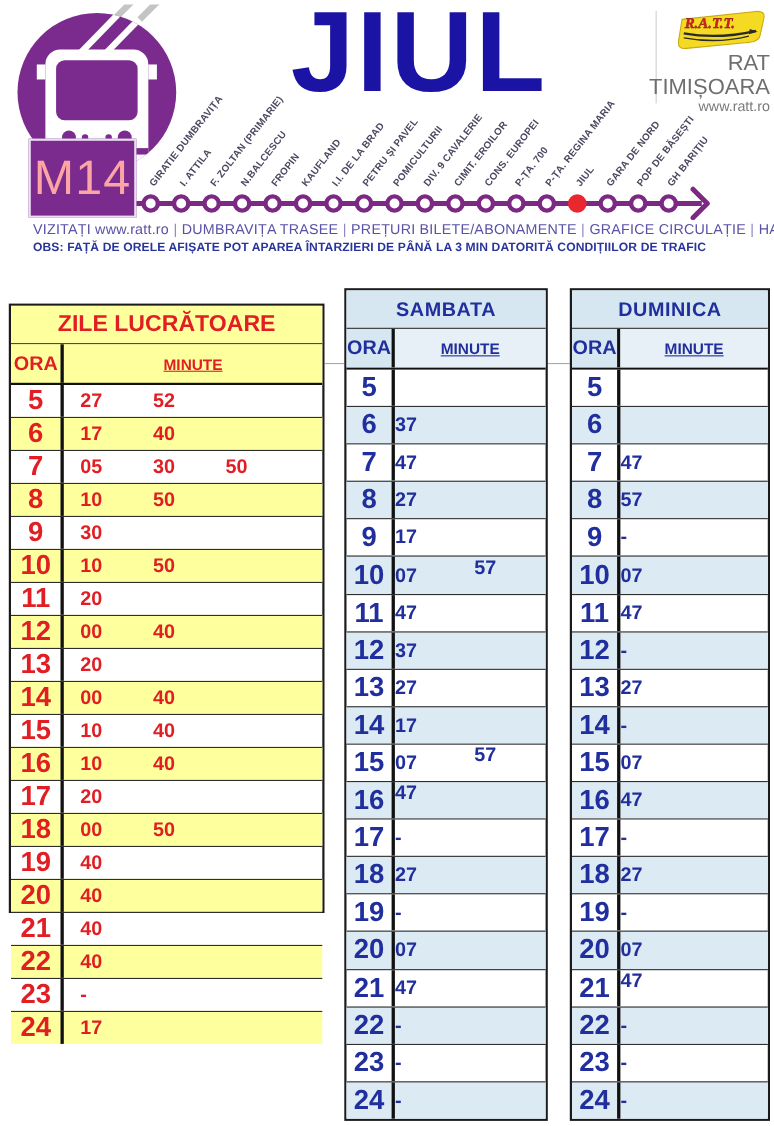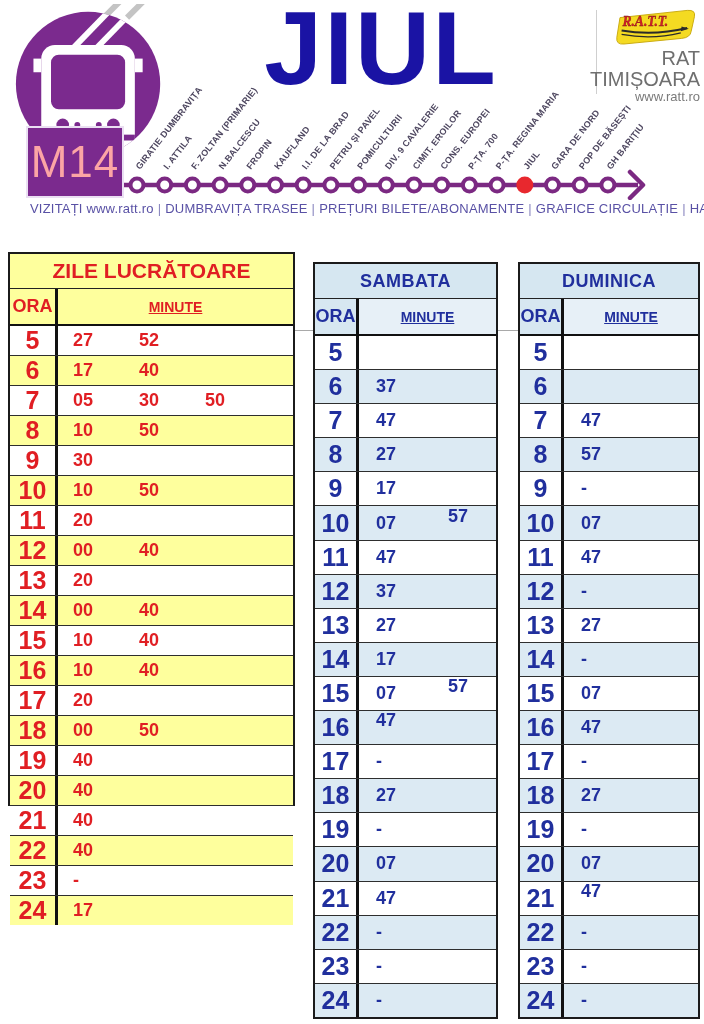--- a/index.html
+++ b/index.html
@@ -26,21 +26,21 @@
   
   .links-line{position:absolute;left:30px;top:201px;width:660px;font-size:13px;
       color:#5951a5;letter-spacing:.2px;white-space:nowrap;}
   .links-line .sep{color:#8a87c0;padding:0 4px;}
   .obs-line{position:absolute;left:30px;top:219px;width:660px;font-size:11px;
       font-weight:bold;color:#28359b;letter-spacing:.1px;}
 
   
   .timetable{position:absolute;box-sizing:border-box;border:2px solid #1b1b1b;
       display:flex;flex-direction:column;background:#fff;z-index:2;}
-  .t-weekdays{left:8px;top:252px;width:287px;height:554px;}
+  .t-weekdays{left:8px;top:276px;width:287px;height:554px;}
   .t-saturday{left:313px;top:262px;width:185px;height:757px;}
   .t-sunday{left:518px;top:262px;width:182px;height:757px;}
 
   .tt-title{flex:0 0 34px;display:flex;align-items:center;justify-content:center;
       font-weight:bold;border-bottom:1px solid #222;}
   .tt-colhead{flex:0 0 35px;display:flex;border-bottom:2px solid #111;font-weight:bold;}
   .tt-orahead{display:flex;align-items:center;justify-content:center;
       border-right:3px solid #111;font-size:18px;box-sizing:border-box;}
   .tt-minhead{flex:1;display:flex;align-items:center;justify-content:center;font-size:14px;text-decoration:underline;}
   .tt-rows{flex:1 1 auto;display:flex;flex-direction:column;}
@@ -59,21 +59,21 @@
   .theme-yellow .tt-hour,.theme-yellow .minute{color:var(--red);}
   .theme-yellow .tt-minutes{padding-left:15px;gap:46px;}
 
   .theme-blue .tt-title{background:var(--bluehead);color:var(--navy);font-size:18px;letter-spacing:.5px;}
   .theme-blue .tt-colhead{color:var(--navy);}
   .theme-blue .tt-orahead{background:#d7e7f1;}
   .theme-blue .tt-minhead{background:#e7f0f7;}
   .theme-blue .tt-orahead,.theme-blue .tt-hour{width:44px;}
   .theme-blue .tt-row.alt{background:var(--bluebg);}
   .theme-blue .tt-hour,.theme-blue .minute{color:var(--navy);}
-  .theme-blue .tt-minutes{padding-left:17px;gap:52px;}
+  .theme-blue .tt-minutes{gap:52px;}
 
   .gapline{position:absolute;top:330px;height:1px;background:#a9a9a9;z-index:1;}
   .g1{left:295px;width:18px;}
   .g2{left:497px;width:21px;}
 </style>
 </head>
 <body>
 
 <div class="page">
 
@@ -155,20 +155,21 @@
       <circle cx="552.5" cy="133" r="6.5" fill="#fff" stroke="#7B2982" stroke-width="4"></circle>
       <text x="555.5" y="118" font-size="9" font-weight="600" fill="#4e4760" letter-spacing="0.2" transform="rotate(-52 555.5 118)">GARA DE NORD</text>
       <circle cx="580.2" cy="133" r="6.5" fill="#fff" stroke="#7B2982" stroke-width="4"></circle>
       <text x="583.2" y="118" font-size="9" font-weight="600" fill="#4e4760" letter-spacing="0.2" transform="rotate(-52 583.2 118)">POP DE BĂSEȘTI</text>
       <circle cx="607.9" cy="133" r="6.5" fill="#fff" stroke="#7B2982" stroke-width="4"></circle>
       <text x="610.9" y="118" font-size="9" font-weight="600" fill="#4e4760" letter-spacing="0.2" transform="rotate(-52 610.9 118)">GH BARIȚIU</text>
     </svg>
 
   <div class="links-line"><span>VIZITAȚI www.ratt.ro</span><span class="sep">|</span><span>DUMBRAVIȚA TRASEE</span><span class="sep">|</span><span>PREȚURI BILETE/ABONAMENTE</span><span class="sep">|</span><span>GRAFICE CIRCULAȚIE</span><span class="sep">|</span><span>HARTA MTC</span></div>
 
+  <div class="obs-line">OBS: FAȚĂ DE ORELE AFIȘATE POT APAREA ÎNTARZIERI DE PÂNĂ LA 3 MIN DATORITĂ CONDIȚIILOR DE TRAFIC</div>
 
   <div class="gapline g1"></div>
   <div class="gapline g2"></div>
 
   <div class="timetable t-weekdays theme-yellow">
       <div class="tt-title">ZILE LUCRĂTOARE</div>
       <div class="tt-colhead">
         <div class="tt-orahead">ORA</div>
         <div class="tt-minhead">MINUTE</div>
       </div>

